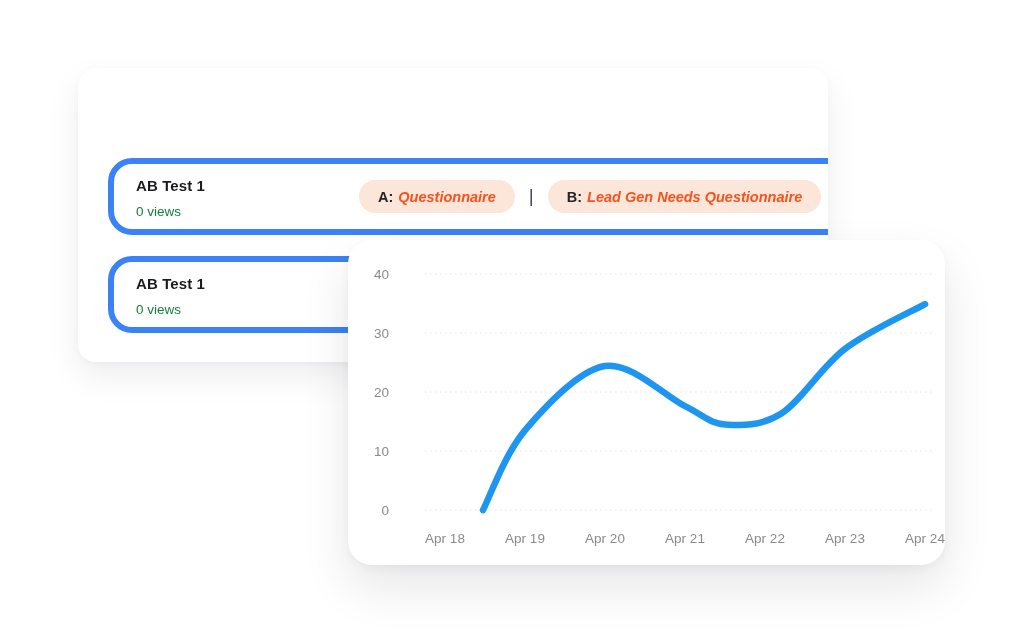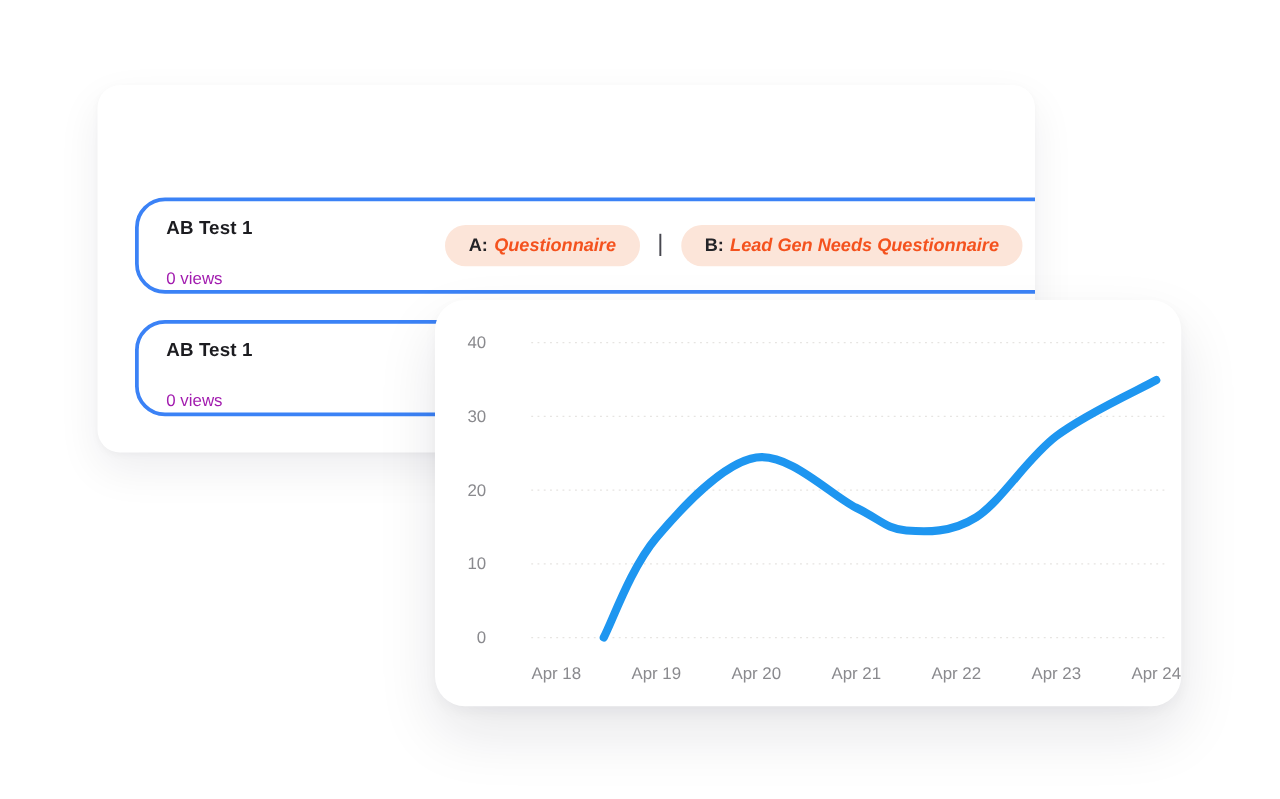--- a/index.html
+++ b/index.html
@@ -30,39 +30,39 @@
     font-size: 23.5px;
     font-weight: 500;
     letter-spacing: 0.1px;
     color: #18181c;
   }
   .test-row {
     position: absolute;
     left: 30px;
     width: 746px;
     height: 77px;
-    border: 3px solid #3b82f6;
+    border: 6px solid #3b82f6;
     border-radius: 24px;
     background: #ffffff;
     cursor: pointer;
   }
   .test-row.row-1 { top: 90px; }
   .test-row.row-2 { top: 188px; }
   .row-text { position: absolute; left: 22px; top: 13px; }
   .row-title {
     font-size: 15px;
     font-weight: 700;
     color: #1c1c20;
     letter-spacing: 0.1px;
   }
   .row-views {
-    margin-top: 24px;
+    margin-top: 10px;
     font-size: 13.5px;
     font-weight: 400;
-    color: #a21caf;
+    color: #15803d;
   }
   .variant-badges {
     position: absolute;
     left: 245px; top: 0;
     height: 100%;
     display: flex;
     align-items: center;
     gap: 14px;
   }
   .badge {

